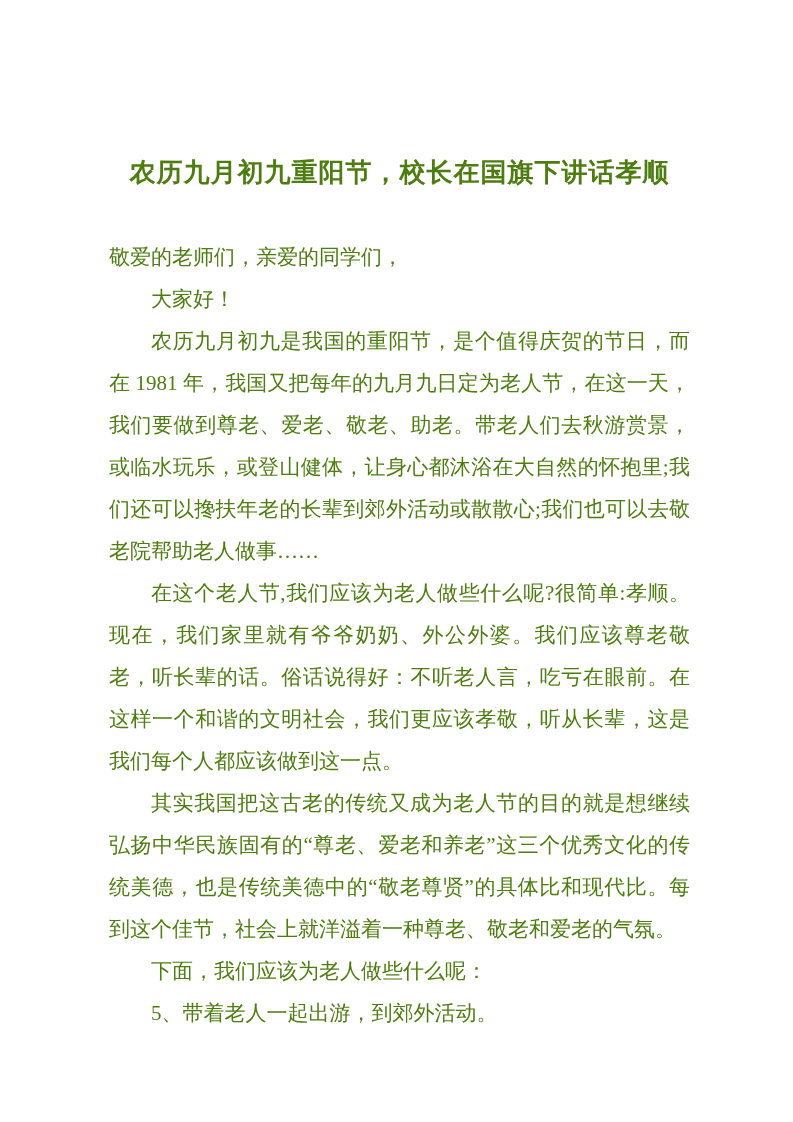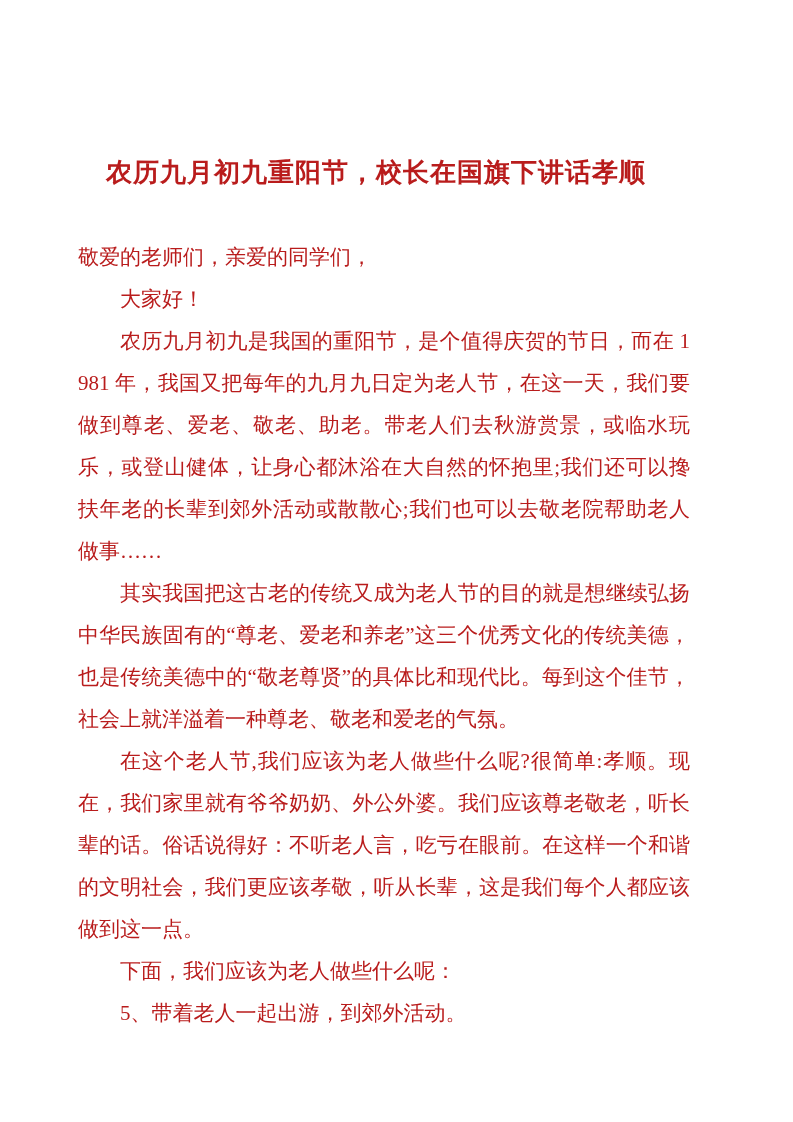--- a/index.html
+++ b/index.html
@@ -7,36 +7,35 @@
     padding: 0;
     background: #ffffff;
   }
   .page {
     position: relative;
     width: 793px;
     height: 1122px;
     margin: 0 auto;
     background: #ffffff;
     box-sizing: border-box;
-    padding: 156px 103px 40px 62px;
+    padding: 156px 103px 40px 109px;
     font-family: "Liberation Serif", "DejaVu Serif", serif;
-    color: #b91c1c;
+    color: #4d7c0f;
     overflow: hidden;
   }
   .doc-title {
     margin: 0 0 46px 0;
     text-align: center;
     font-size: 26px;
     line-height: 34px;
     font-weight: bold;
     letter-spacing: 1px;
   }
   .doc-body {
     font-size: 21px;
-    margin-left: 16px;
   }
   .para {
     margin: 0;
     text-align: justify;
     line-height: 42px;
     word-break: break-all;
   }
   .para.indent {
     text-indent: 2em;
     font-family: Liberation Serif, serif;
@@ -44,18 +43,18 @@
 </style>
 </head>
 <body>
 
 <div class="page">
   <h1 class="doc-title">农历九月初九重阳节，校长在国旗下讲话孝顺</h1>
   <div class="doc-body" id="doc-body">
       <p class="para">敬爱的老师们，亲爱的同学们，</p>
       <p class="para indent">大家好！</p>
       <p class="para indent">农历九月初九是我国的重阳节，是个值得庆贺的节日，而在 1981 年，我国又把每年的九月九日定为老人节，在这一天，我们要做到尊老、爱老、敬老、助老。带老人们去秋游赏景，或临水玩乐，或登山健体，让身心都沐浴在大自然的怀抱里;我们还可以搀扶年老的长辈到郊外活动或散散心;我们也可以去敬老院帮助老人做事……</p>
+      <p class="para indent">在这个老人节,我们应该为老人做些什么呢?很简单:孝顺。现在，我们家里就有爷爷奶奶、外公外婆。我们应该尊老敬老，听长辈的话。俗话说得好：不听老人言，吃亏在眼前。在这样一个和谐的文明社会，我们更应该孝敬，听从长辈，这是我们每个人都应该做到这一点。</p>
       <p class="para indent">其实我国把这古老的传统又成为老人节的目的就是想继续弘扬中华民族固有的“尊老、爱老和养老”这三个优秀文化的传统美德，也是传统美德中的“敬老尊贤”的具体比和现代比。每到这个佳节，社会上就洋溢着一种尊老、敬老和爱老的气氛。</p>
-      <p class="para indent">在这个老人节,我们应该为老人做些什么呢?很简单:孝顺。现在，我们家里就有爷爷奶奶、外公外婆。我们应该尊老敬老，听长辈的话。俗话说得好：不听老人言，吃亏在眼前。在这样一个和谐的文明社会，我们更应该孝敬，听从长辈，这是我们每个人都应该做到这一点。</p>
       <p class="para indent">下面，我们应该为老人做些什么呢：</p>
       <p class="para indent">5、带着老人一起出游，到郊外活动。</p>
     </div>
 </div>
 
 </body></html>

